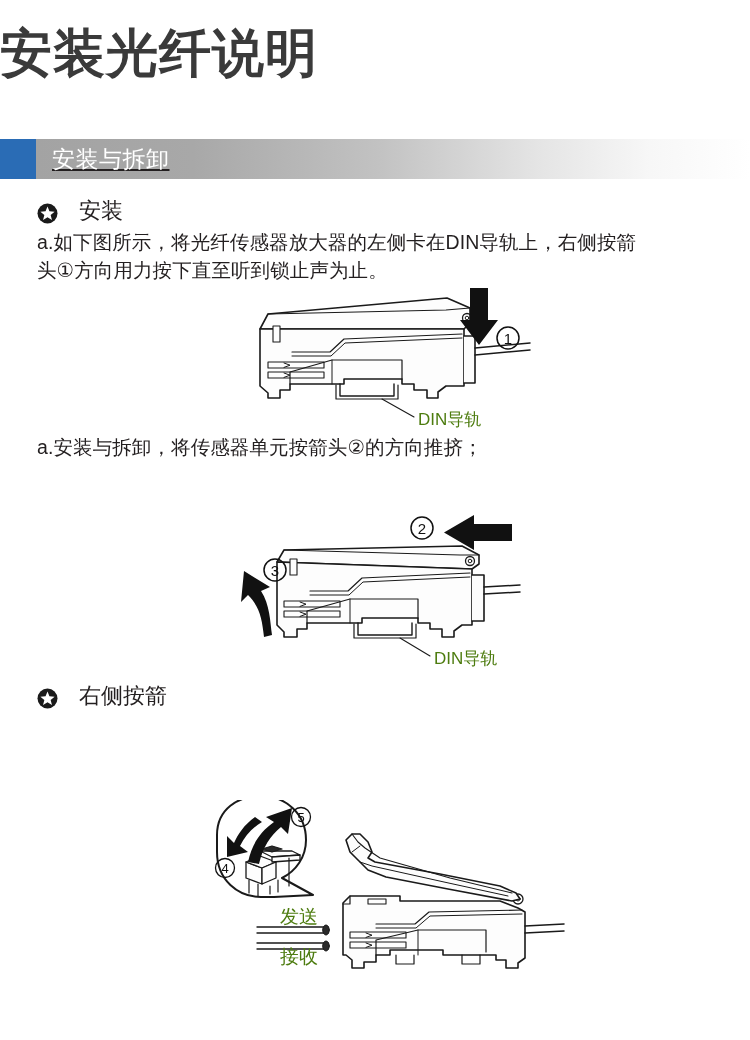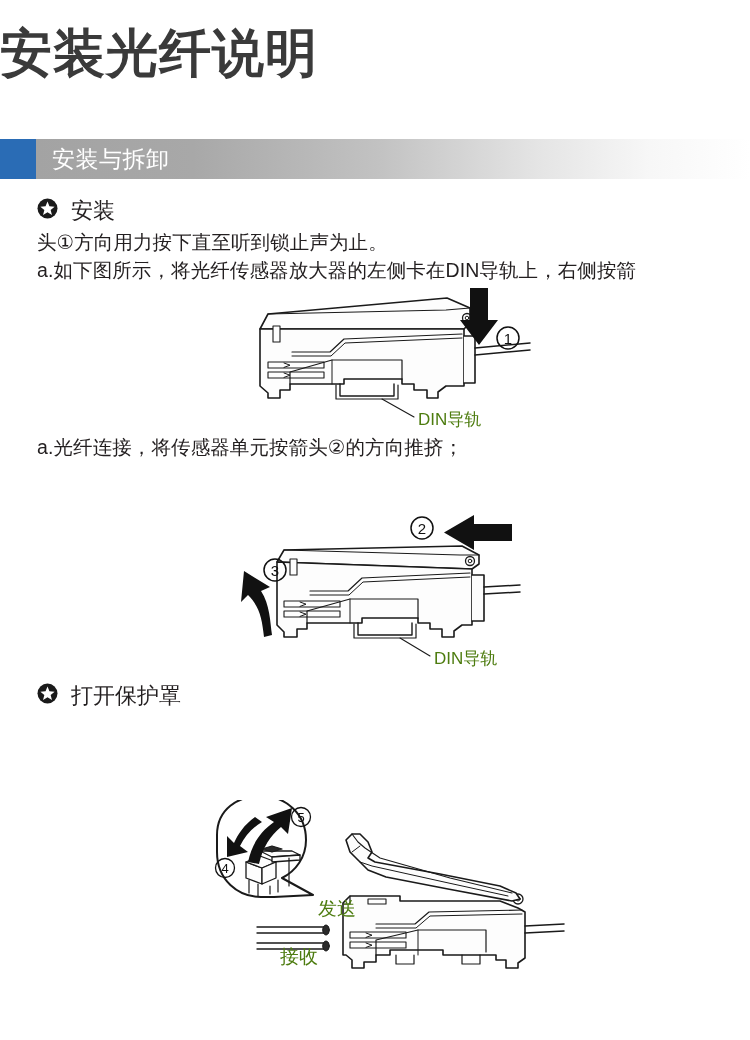--- a/index.html
+++ b/index.html
@@ -45,35 +45,36 @@
     background: #2a6cb5;
     flex: 0 0 36px;
   }
   .section-bar-body {
     flex: 1 1 auto;
     background: linear-gradient(to right, #a3a3a3 0%, #a8a8a8 22%, #c2c2c2 48%, #e4e4e4 70%, #f7f7f7 86%, #ffffff 100%);
     display: flex;
     align-items: center;
     padding-left: 16px;
     box-sizing: border-box;
+    text-decoration: underline;
   }
   .section-bar-label {
     color: #ffffff;
     font-size: 23px;
     font-weight: normal;
     letter-spacing: 0.5px;
   }
 
   
   .block { position: absolute; left: 37px; width: 690px; }
 
   .block-heading {
     display: flex;
-    align-items: flex-start;
-    gap: 13px;
+    align-items: flex-end;
+    gap: 21px;
     font-size: 22px;
     line-height: 26px;
     margin-bottom: 4px;
   }
   .star-icon { flex: 0 0 auto; display: block; }
 
   .block-body {
     font-size: 19.5px;
     line-height: 28px;
     letter-spacing: 0.1px;
@@ -103,22 +104,22 @@
 
 <div class="block" style="top:198px;">
   <div class="block-heading">
     <svg class="star-icon" width="21" height="21" viewBox="0 0 21 21">
       <circle cx="10.5" cy="10.5" r="10" fill="#1a1a1a"></circle>
       <polygon fill="#ffffff" points="10.5,3.6 12.45,8.35 17.6,8.7 13.65,12.05 14.95,17.05 10.5,14.25 6.05,17.05 7.35,12.05 3.4,8.7 8.55,8.35"></polygon>
     </svg>
     <span>安装</span>
   </div>
   <div class="block-body">
+    <p>a.如下图所示，将光纤传感器放大器的左侧卡在DIN导轨上，右侧按箭</p>
     <p>头①方向用力按下直至听到锁止声为止。</p>
-    <p>a.如下图所示，将光纤传感器放大器的左侧卡在DIN导轨上，右侧按箭</p>
   </div>
 </div>
 
 <div class="figure" style="top:286px; left:232px; width:300px; height:150px;">
   <svg width="300" height="150" viewBox="0 0 300 150">
     <g fill="none" stroke="#1a1a1a" stroke-width="1.6" stroke-linejoin="round" stroke-linecap="round">
 
       <path d="M28,43 L36,28 L215,12 L238,22 L238,37 L232,43 Z" fill="#fdfdfd"></path>
       <path d="M36,28 L214,24 L238,22" stroke-width="1.2"></path>
 
@@ -159,21 +160,21 @@
     <g fill="none" stroke="#111111" stroke-width="1.5">
       <circle cx="276" cy="52" r="11"></circle>
     </g>
     <text x="276" y="58" text-anchor="middle" font-size="15" font-family="'Liberation Sans',sans-serif" fill="#111111">1</text>
   </svg>
   <div class="fig-caption" style="left:186px; top:122px;">DIN导轨</div>
 </div>
 
 <div class="block" style="top:433px;">
   <div class="block-body">
-    <p>a.光纤连接，将传感器单元按箭头②的方向推挤；</p>
+    <p>a.安装与拆卸，将传感器单元按箭头②的方向推挤；</p>
   </div>
 </div>
 
 <div class="figure" style="top:515px; left:222px; width:300px; height:170px;">
   <svg width="300" height="170" viewBox="0 0 300 170">
     <g fill="none" stroke="#1a1a1a" stroke-width="1.6" stroke-linejoin="round" stroke-linecap="round">
 
       <path d="M55,47 L62,35 L240,31 L257,40 L257,49 L250,54 Z" fill="#fdfdfd"></path>
       <path d="M62,35 L238,40 L257,40" stroke-width="1.2"></path>
 
@@ -226,21 +227,21 @@
   </svg>
   <div class="fig-caption" style="left:212px; top:132px;">DIN导轨</div>
 </div>
 
 <div class="block" style="top:683px;">
   <div class="block-heading">
     <svg class="star-icon" width="21" height="21" viewBox="0 0 21 21">
       <circle cx="10.5" cy="10.5" r="10" fill="#1a1a1a"></circle>
       <polygon fill="#ffffff" points="10.5,3.6 12.45,8.35 17.6,8.7 13.65,12.05 14.95,17.05 10.5,14.25 6.05,17.05 7.35,12.05 3.4,8.7 8.55,8.35"></polygon>
     </svg>
-    <span>打开保护罩</span>
+    <span>右侧按箭</span>
   </div>
 </div>
 
 <div class="figure" style="top:800px; left:200px; width:365px; height:215px;">
   <svg width="365" height="215" viewBox="0 0 365 215">
     <g fill="none" stroke="#1a1a1a" stroke-width="1.6" stroke-linejoin="round" stroke-linecap="round">
 
       <path d="M143,103 L150,96 L200,96 L200,101 L300,101 L318,108
                L325,112 L325,158 L318,163 L318,168 L306,168 L306,160
                L296,160 L296,155 L243,155 L243,150 L190,150 L190,155
@@ -314,15 +315,15 @@
 
     <g fill="#111111">
       <path d="M48,62 C52,44 60,32 74,22 L66,17 L92,8 L88,34 L81,27
                C70,36 63,47 59,64 Z"></path>
     </g>
     <g fill="none" stroke="#111111" stroke-width="1.3">
       <circle cx="101" cy="17" r="9.5"></circle>
     </g>
     <text x="101" y="22" text-anchor="middle" font-size="13" font-family="'Liberation Sans',sans-serif" fill="#111111">5</text>
   </svg>
-  <div class="fig-caption" style="left:80px; top:96px; font-size:19px;margin-left:38px;">发送</div>
+  <div class="fig-caption" style="left:80px; top:104px; font-size:19px;">发送</div>
   <div class="fig-caption" style="left:80px; top:144px; font-size:19px;">接收</div>
 </div>
 
 </body></html>

